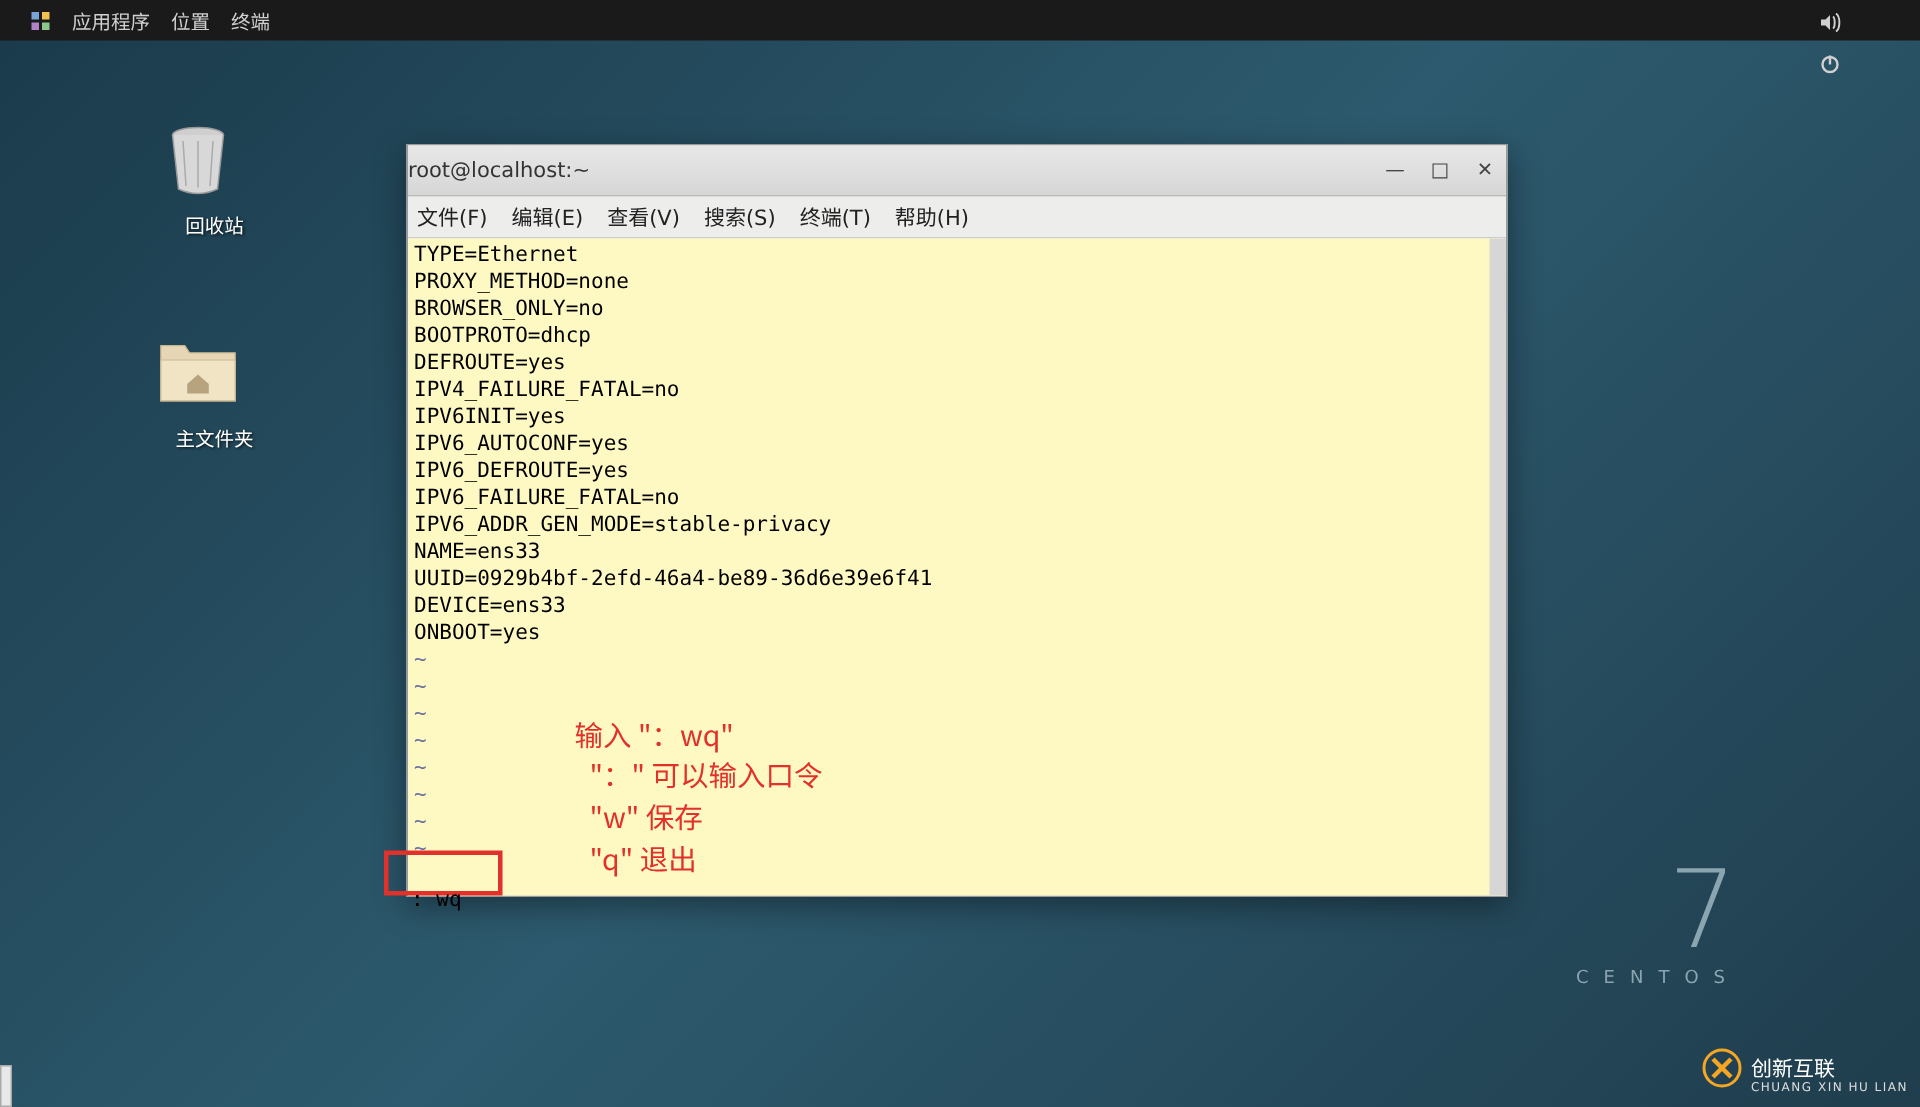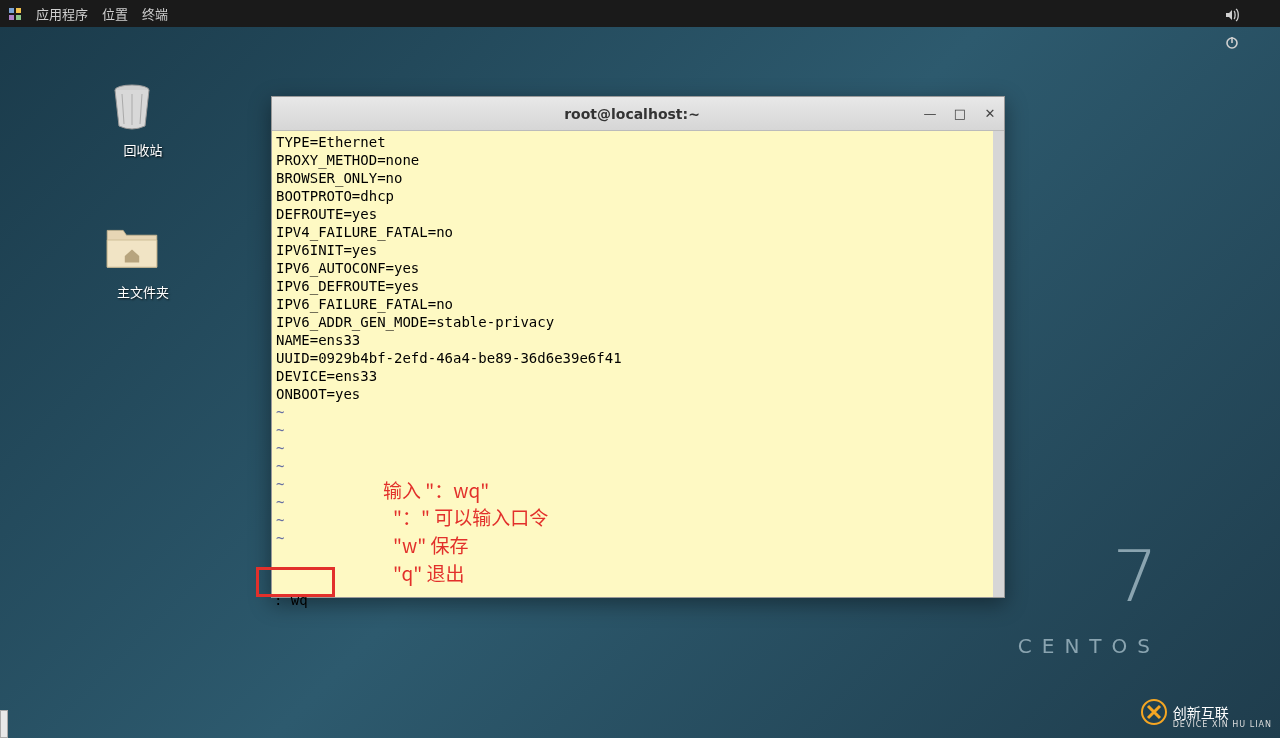--- a/index.html
+++ b/index.html
@@ -15,21 +15,21 @@
     
     .top-panel {
       position: absolute;
       top: 0; left: 0; right: 0;
       height: 27px;
       background: #1a1a1a;
       color: #d0d0d0;
       display: flex;
       align-items: center;
       font-size: 13px;
-      padding: 0 8px;
+      padding: 0 20px;
     }
     .panel-left { display: flex; align-items: center; gap: 14px; }
     .panel-right { margin-left: auto; display: flex; align-items: center; gap: 12px; flex-direction: column; }
     .panel-item { cursor: pointer; }
     .panel-logo {
       width: 14px; height: 14px;
       display: inline-flex; align-items: center; justify-content: center;
     }
     .panel-icon { display: inline-flex; }
 
@@ -75,23 +75,22 @@
       background: linear-gradient(#e8e8e8, #d6d6d6);
       border-bottom: 1px solid #bbb;
       display: flex;
       align-items: center;
       position: relative;
       color: #333;
     }
     .titlebar-title {
       position: absolute;
       left: 0; right: 12px;
-      text-align: center;
-      font-size: 14px;
-      font-weight: bold;
+      font-size: 14px;
+      font-weight: normal;
     }
     .titlebar-controls {
       position: absolute;
       right: 6px;
       display: flex;
       gap: 14px;
       align-items: center;
     }
     .titlebar-btn {
       width: 16px; height: 16px;
@@ -166,23 +165,23 @@
       color: #8aa4b0;
       text-align: right;
     }
     .centos-7 {
       font-size: 72px;
       font-weight: 200;
       letter-spacing: 2px;
       line-height: 1;
     }
     .centos-text {
-      font-size: 20px;
+      font-size: 12px;
       letter-spacing: 10px;
-      margin-top: 22px;
+      margin-top: 2px;
     }
 
     .watermark {
       position: absolute;
       right: 8px;
       bottom: 8px;
       display: flex;
       align-items: center;
       gap: 6px;
     }
@@ -272,20 +271,28 @@
 
 <div class="terminal-window">
   <div class="titlebar">
     <div class="titlebar-title">root@localhost:~</div>
     <div class="titlebar-controls">
       <div class="titlebar-btn">—</div>
       <div class="titlebar-btn">□</div>
       <div class="titlebar-btn">✕</div>
     </div>
   </div>
+  <div class="menubar">
+    <span class="menu-item">文件(F)</span>
+    <span class="menu-item">编辑(E)</span>
+    <span class="menu-item">查看(V)</span>
+    <span class="menu-item">搜索(S)</span>
+    <span class="menu-item">终端(T)</span>
+    <span class="menu-item">帮助(H)</span>
+  </div>
   <div class="terminal-body" id="term-body"><div>TYPE=Ethernet
 PROXY_METHOD=none
 BROWSER_ONLY=no
 BOOTPROTO=dhcp
 DEFROUTE=yes
 IPV4_FAILURE_FATAL=no
 IPV6INIT=yes
 IPV6_AUTOCONF=yes
 IPV6_DEFROUTE=yes
 IPV6_FAILURE_FATAL=no
@@ -321,17 +328,17 @@
 </div>
 
 <div class="watermark">
   <div class="watermark-logo">
     <svg width="18" height="18" viewBox="0 0 18 18">
         <path d="M3 3 L15 15 M15 3 L3 15" stroke="#f5a623" stroke-width="3" fill="none"></path>
       </svg>
   </div>
   <div class="watermark-text">
     <span>创新互联</span>
-    <span class="watermark-sub">DEVICE XIN HU LIAN</span>
+    <span class="watermark-sub">CHUANG XIN HU LIAN</span>
   </div>
 </div>
 
 <div class="taskbar-item"></div>
 
 </body></html>

